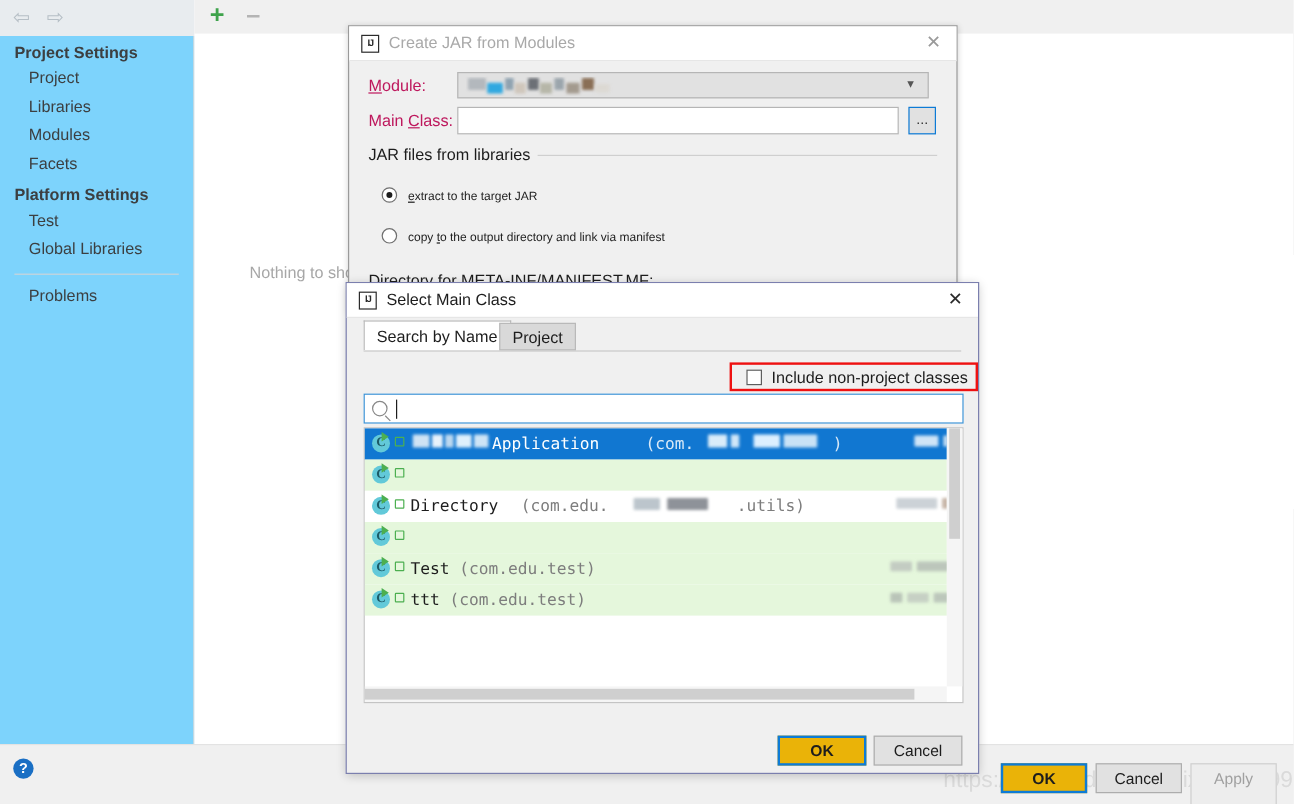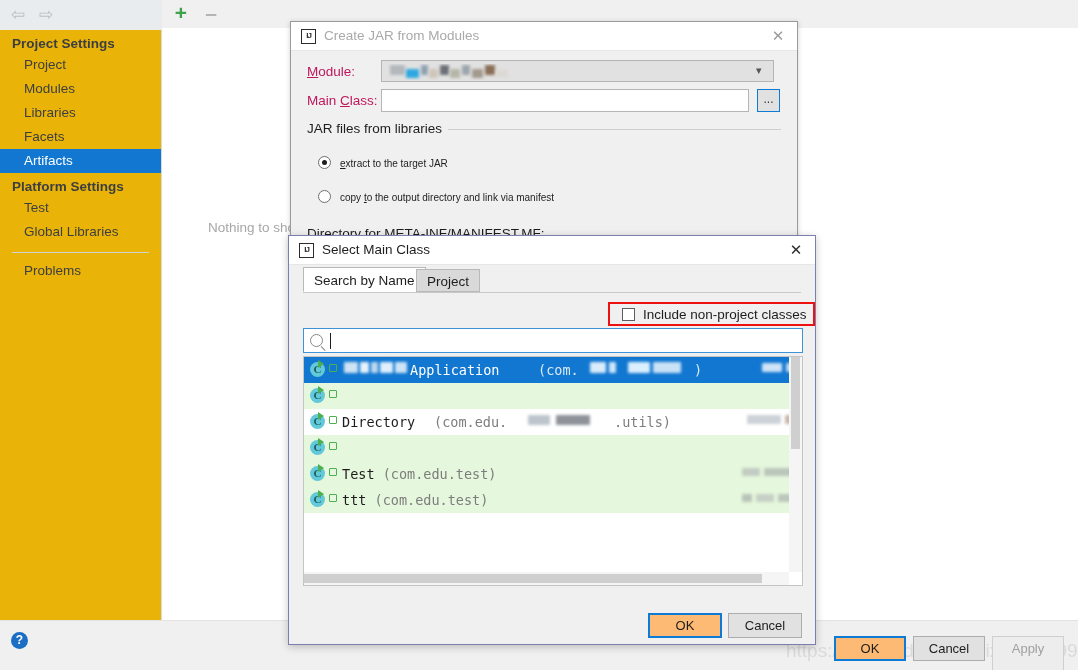--- a/index.html
+++ b/index.html
@@ -26,21 +26,21 @@
   .nav-arrow {
     position: absolute; top: 5px; width: 20px; height: 20px;
     color: #b6bfc6; font-size: 17px; line-height: 20px; text-align: center;
     cursor: default;
   }
   .nav-arrow.back { left: 8px; }
   .nav-arrow.fwd  { left: 36px; }
 
   .sidebar {
     position: absolute; left: 0; top: 30px; width: 162px; height: 590px;
-    background: #eab308;
+    background: #7dd3fc;
     border-right: 1px solid #d3d9dd;
   }
   .side-group {
     padding: 6px 0 2px 12px;
     font-weight: bold; font-size: 13.5px; color: #3c3f41;
   }
   .side-item {
     padding: 4px 0 4px 24px; font-size: 13.5px; color: #3c3f41;
     line-height: 16px; cursor: default;
   }
@@ -82,21 +82,21 @@
     text-align: center; line-height: 17px; cursor: default;
   }
 
   
   .btn {
     display: inline-block; text-align: center;
     font-family: "Liberation Sans", sans-serif; font-size: 13px;
     background: #e1e1e1; border: 1px solid #adadad;
     color: #1d1d1d; cursor: default; user-select: none;
   }
-  .btn.primary { border: 2px solid #0d7bd6; background: #fdba74; }
+  .btn.primary { border: 2px solid #0d7bd6; background: #eab308; font-weight: bold; }
   .btn.disabled { color: #a0a0a0; border-color: #cfcfcf; background: #ededed; }
 
   .main-ok {
     position: absolute; left: 834px; top: 636px; width: 72px; height: 25px;
     line-height: 21px;
   }
   .main-cancel {
     position: absolute; left: 913px; top: 636px; width: 72px; height: 25px;
     line-height: 23px;
   }
@@ -321,24 +321,23 @@
   <div class="settings-window">
 
     <div class="nav-bar">
       <div class="nav-arrow back">⇦</div>
       <div class="nav-arrow fwd">⇨</div>
     </div>
 
     <div class="sidebar">
       <div class="side-group">Project Settings</div>
       <div class="side-item">Project</div>
+      <div class="side-item">Libraries</div>
       <div class="side-item">Modules</div>
-      <div class="side-item">Libraries</div>
       <div class="side-item">Facets</div>
-      <div class="side-item selected">Artifacts</div>
 
       <div class="side-group">Platform Settings</div>
       <div class="side-item">Test</div>
       <div class="side-item">Global Libraries</div>
 
       <div class="side-sep"></div>
 
       <div class="side-item">Problems</div>
     </div>
 

